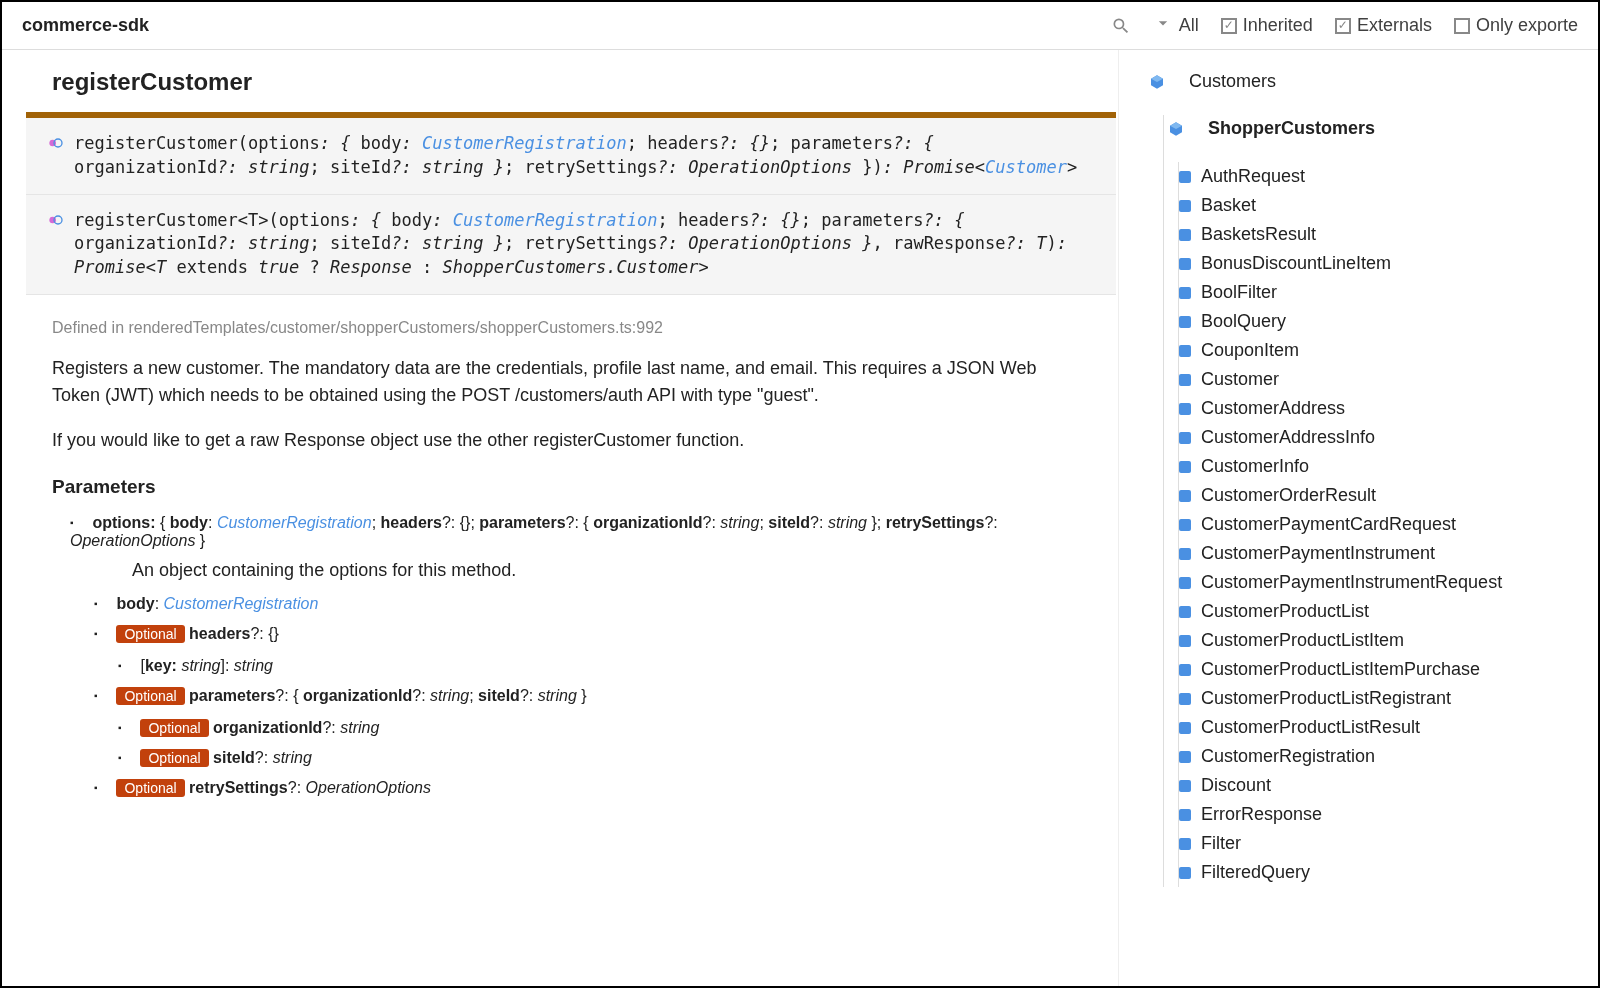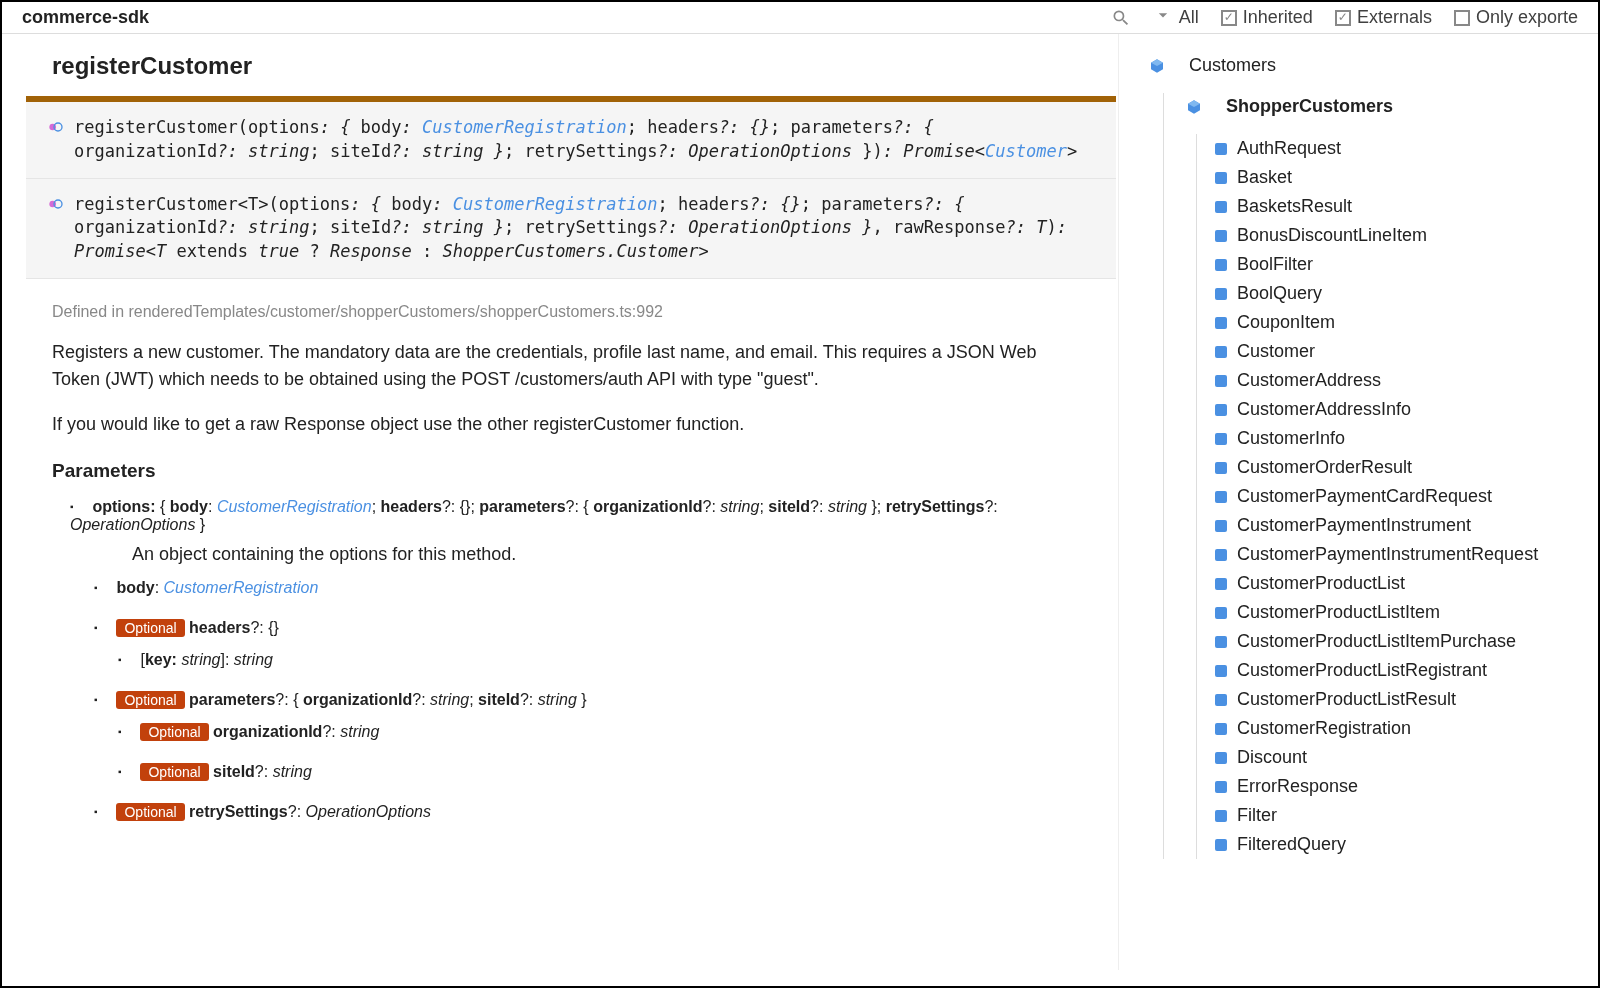--- a/index.html
+++ b/index.html
@@ -11,21 +11,21 @@
     border: 2px solid #000;
     width: 1600px;
     height: 988px;
     overflow: hidden;
     position: relative;
   }
   
   .header {
     display: flex;
     align-items: center;
-    height: 32px;
+    height: 48px;
     border-bottom: 1px solid #ddd;
     padding: 0 20px;
   }
   .header .title { font-weight: 700; font-size: 18px; }
   .header .right { margin-left: auto; display: flex; align-items: center; gap: 22px; color: #404040; font-size: 18px; }
   .header .right svg { width: 20px; height: 20px; fill: #888; }
   .header .right .item { display: flex; align-items: center; gap: 6px; cursor: pointer; }
   .checkbox { width: 16px; height: 16px; border: 2px solid #888; display: inline-flex; align-items: center; justify-content: center; }
   .checkbox.checked::after { content: "✓"; font-size: 12px; color: #888; position: relative; top:-1px; }
   .chevron { display:inline-block; }
@@ -60,38 +60,38 @@
     width: 16px; height: 16px;
   }
   .sigbox .kw { font-style: normal; }
   .sigbox .name { font-style: normal; }
   .sigbox .link { color: #4a90e2; }
   .definedin { color: #888; font-size: 16px; margin: 24px 0 18px 26px; }
   .desc { font-size: 18px; line-height: 1.5; margin: 0 30px 18px 26px; }
   .sub-h { font-weight: 700; font-size: 19px; margin: 22px 0 16px 26px; }
 
   ul.params { list-style: none; margin-left: 44px; }
-  ul.params > li { margin-bottom: 22px; }
+  ul.params > li { margin-bottom: 12px; }
   ul.params > li::before { content: "▪"; color: #222; font-size: 10px; display:inline-block; width: 18px; vertical-align: 2px; }
   ul.params .content { display:inline; }
   ul.nested { margin-left: 24px; margin-top: 14px; }
 
   .b { font-weight: 700; }
   .i { font-style: italic; }
   .link2 { color: #4a90e2; font-style: italic; }
   .badge {
     background: #c2410c; color: #fff; font-size: 14px;
     padding: 1px 8px; border-radius: 3px; display: inline-block;
     font-weight: 400;
   }
   .sub-desc { margin-left: 62px; margin-top: 10px; margin-bottom: 14px; font-size: 18px; }
   .sb-row { display: flex; align-items: center; gap: 24px; font-size: 18px; padding: 3px 0; cursor: pointer; }
   .sb-row.l1 { font-weight: 700; margin-left: 4px; }
   .sb-row.l0 { font-weight: 400; }
-  .sb-items { border-left: 1px solid #ddd; margin-left: 14px; padding-left: 18px; margin-top: 14px; }
+  .sb-items { border-left: 1px solid #ddd; margin-left: 14px; margin-top: 20px; }
   .cube { width: 16px; height: 16px; display:inline-block; }
   .sq { width: 12px; height: 12px; background: #4a90e2; border-radius: 2px; display:inline-block; flex-shrink:0; }
   .sb-item { display:flex; align-items:center; gap:10px; font-size: 18px; padding: 4px 0; cursor:pointer; }
 </style>
 </head>
 <body>
 
 <div class="header">
   <div class="title">commerce-sdk</div>
   <div class="right">

